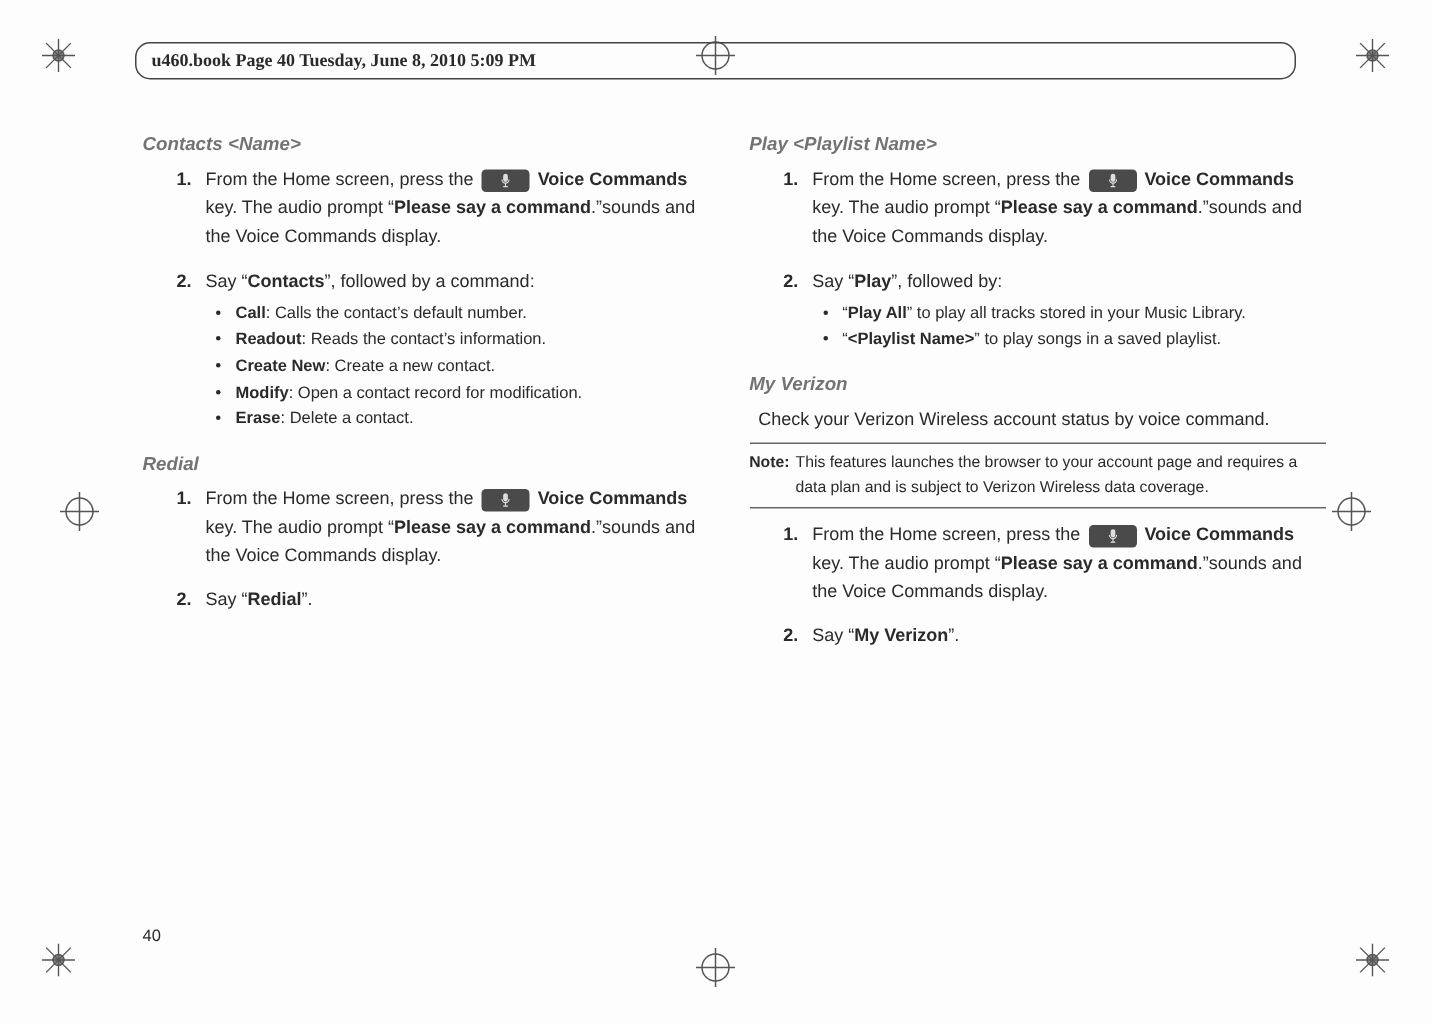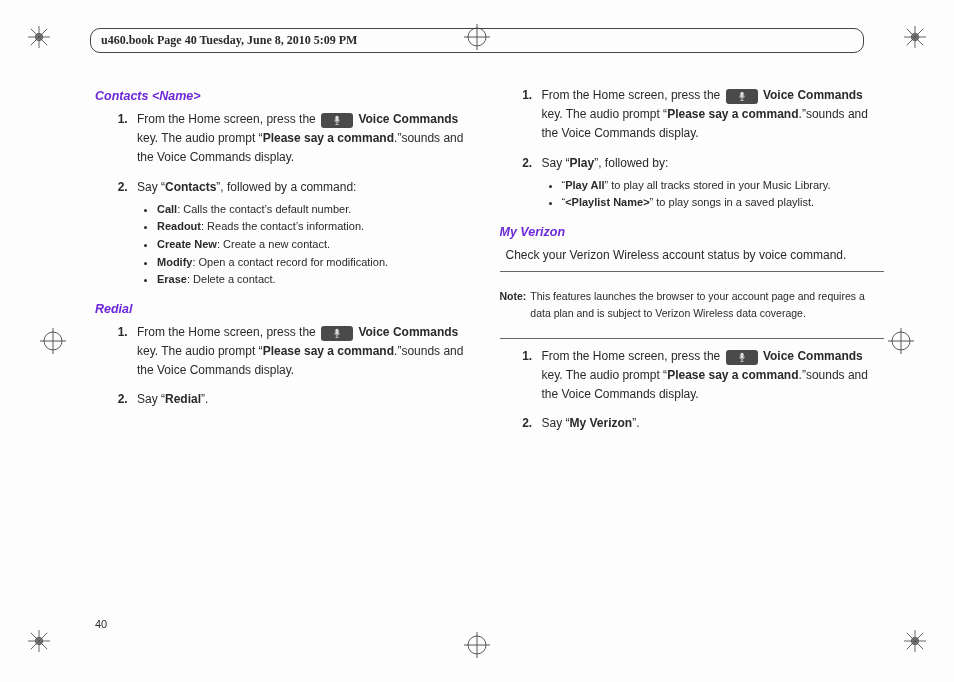--- a/index.html
+++ b/index.html
@@ -44,21 +44,21 @@
     display: flex;
     gap: 20px;
   }
   .col {
     flex: 1;
     font-size: 12px;
     line-height: 1.6;
   }
   h4.italic-blue {
     font-style: italic;
-    color: #6d28d9;
+    color: #737373;
     font-size: 12.5px;
     margin: 4px 0 4px 0;
     font-weight: bold;
   }
   p.intro { margin: 4px 0 4px 6px; }
   ol.steplist {
     list-style: decimal;
     padding-left: 36px;
     margin: 0 0 4px 0;
   }
@@ -86,21 +86,21 @@
     margin: 0 2px;
   }
   .voice-key svg { width: 8px; height: 11px; }
   b, strong { font-weight: bold; }
   .note-row {
     display: flex;
     gap: 4px;
     font-size: 10.5px;
     border-top: 1px solid #666;
     border-bottom: 1px solid #666;
-    padding: 16px 0;
+    padding: 4px 0;
     margin: 6px 0 8px 0;
   }
   .note-row .note-label { font-weight: bold; white-space: nowrap; }
   .page-num {
     position: absolute;
     left: 95px;
     bottom: 52px;
     font-size: 11px;
   }
   .crosshair {
@@ -222,20 +222,21 @@
           </span>
         <b> Voice Commands</b><span> key. The audio prompt “</span><b>Please say a command</b><span>.”sounds and the Voice Commands display.</span>
       </li>
       <li>
         <span>Say “</span><b>Redial</b><span>”.</span>
       </li>
     </ol>
   </div>
 
   <div class="col">
+    <h4 class="italic-blue">Play &lt;Playlist Name&gt;</h4>
     <ol class="steplist">
       <li>
         <span>From the Home screen, press the </span>
         <span class="voice-key">
             <svg viewBox="0 0 10 14">
               <rect x="3" y="1" width="4" height="7" rx="2" fill="#ddd"></rect>
               <path d="M2 6a3 3 0 0 0 6 0" stroke="#ddd" fill="none"></path>
               <line x1="5" y1="9" x2="5" y2="12" stroke="#ddd"></line>
               <line x1="3" y1="12" x2="7" y2="12" stroke="#ddd"></line>
             </svg>

